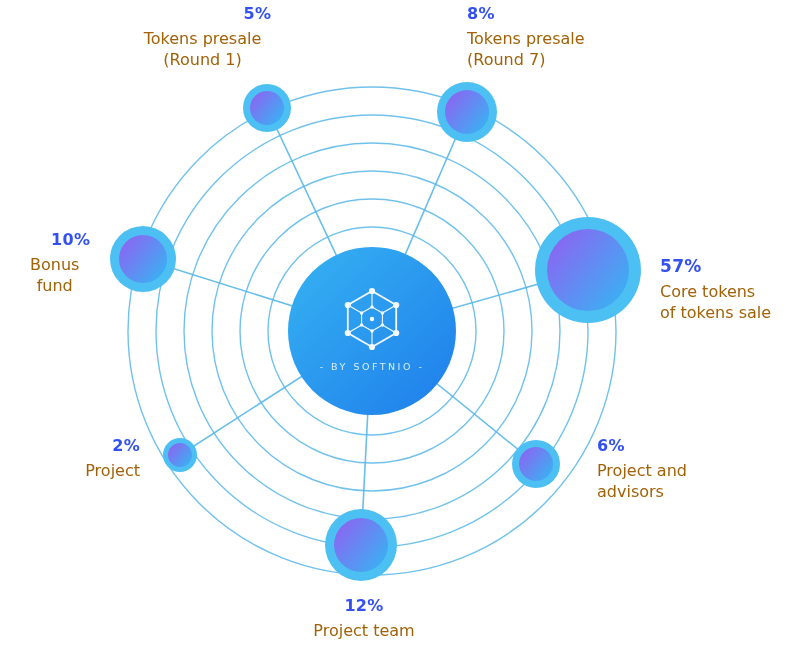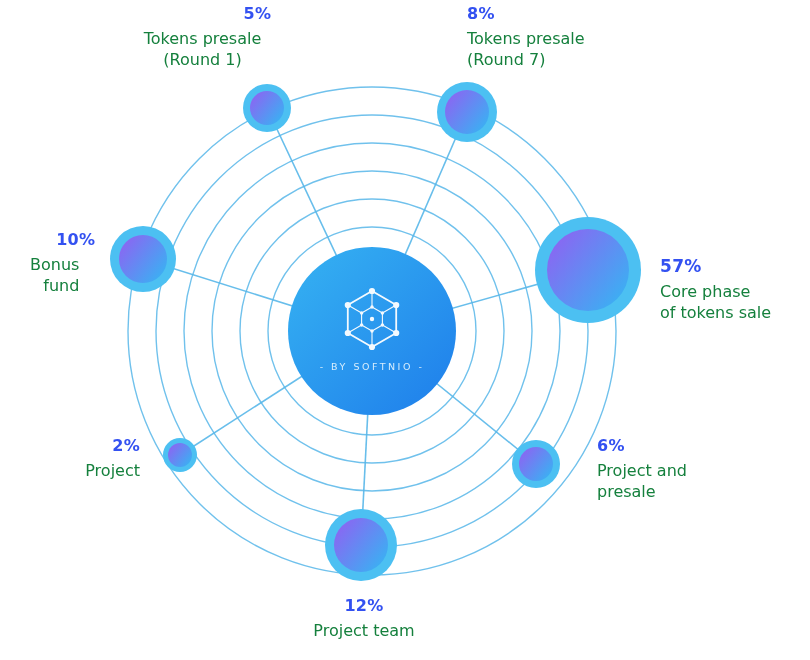--- a/index.html
+++ b/index.html
@@ -15,29 +15,29 @@
   .annot { position: absolute; }
   .pct {
     font-size: 16px;
     font-weight: 700;
     color: #3351f1;
     letter-spacing: .3px;
     margin-bottom: 5px;
   }
   .lab {
     font-size: 16px;
-    color: #15803d;
+    color: #a16207;
     line-height: 21px;
   }
   .annot-tl { left: 120px; top: 4px;  width: 165px; text-align: center; }
   .annot-tl .pct { transform: translateX(55px); }
   .annot-tr { left: 467px; top: 4px;  text-align: left; }
   .annot-r  { left: 660px; top: 230px; text-align: left; margin-top: 26px; }
   .annot-r .pct { font-size: 17px; }
-  .annot-l  { left: 30px;  top: 230px; text-align: right; }
+  .annot-l  { left: 30px;  top: 230px; text-align: center; }
   .annot-l .pct { transform: translateX(16px); }
   .annot-bl { right: 670px; top: 436px; text-align: right; }
   .annot-br { left: 597px; top: 436px; text-align: left; }
   .annot-b  { left: 284px; top: 596px; width: 160px; text-align: center; }
 </style>
 </head>
 <body>
 
 <div class="stage">
 
@@ -146,21 +146,21 @@
     <div class="pct">8%</div>
     <div class="lab">
       <span>Tokens presale</span><br>
       <span>(Round 7)</span>
     </div>
   </div>
 
   <div class="annot annot-r">
     <div class="pct">57%</div>
     <div class="lab">
-      <span>Core phase</span><br>
+      <span>Core tokens</span><br>
       <span>of tokens sale</span>
     </div>
   </div>
 
   <div class="annot annot-l">
     <div class="pct">10%</div>
     <div class="lab">
       <span>Bonus</span><br>
       <span>fund</span>
     </div>
@@ -170,21 +170,21 @@
     <div class="pct">2%</div>
     <div class="lab">
       <span>Project</span>
     </div>
   </div>
 
   <div class="annot annot-br">
     <div class="pct">6%</div>
     <div class="lab">
       <span>Project and</span><br>
-      <span>presale</span>
+      <span>advisors</span>
     </div>
   </div>
 
   <div class="annot annot-b">
     <div class="pct">12%</div>
     <div class="lab">
       <span>Project team</span>
     </div>
   </div>
 

